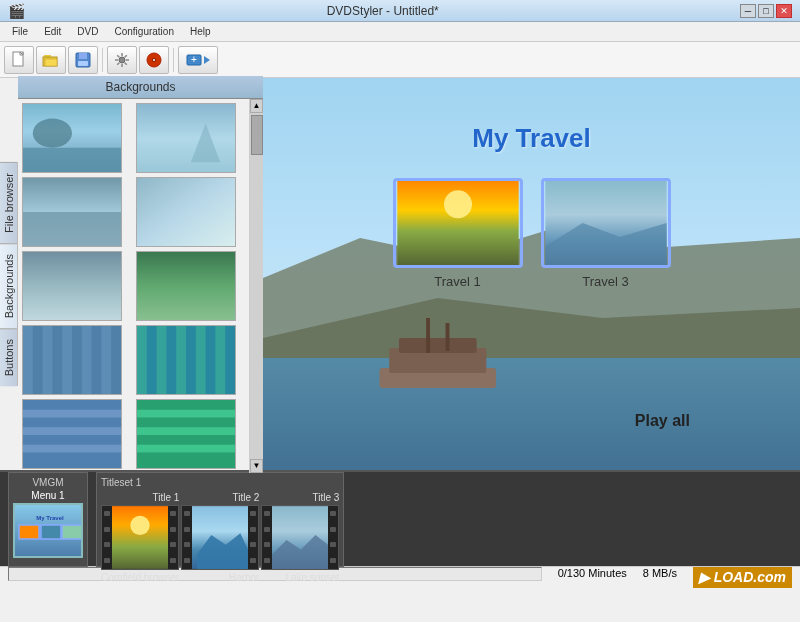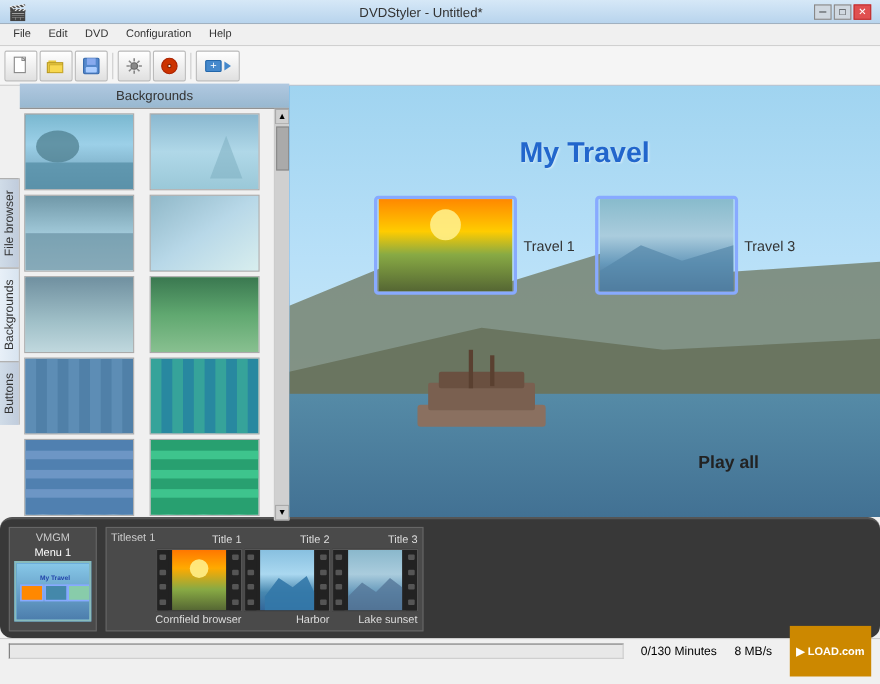--- a/index.html
+++ b/index.html
@@ -85,28 +85,27 @@
     
     .preview-area {
       flex: 1;
       background: #4a90d9;
       position: relative;
       overflow: hidden;
     }
 
     
     .filmstrip-area {
-      height: 110px;
+      height: 96px;
       background: #383838;
       display: flex;
       align-items: center;
       padding: 4px 8px;
       gap: 8px;
       border-top: 2px solid #555;
-      border-radius: 11px;
     }
 
     .vmgm-section {
       display: flex;
       flex-direction: column;
       align-items: center;
       background: #4a4a4a;
       border: 1px solid #666;
       padding: 4px;
       height: 95px;
@@ -116,21 +115,21 @@
     .menu-thumb {
       width: 70px; height: 55px;
       background: #4a90d9;
       border: 2px solid #8bb;
       position: relative;
       overflow: hidden;
     }
 
     .titleset-section {
       display: flex;
-      flex-direction: row;
+      flex-direction: column;
       background: #4a4a4a;
       border: 1px solid #666;
       padding: 4px;
       height: 95px;
     }
     .filmstrip-row {
       display: flex;
       gap: 2px;
       margin-top: 2px;
     }
@@ -170,21 +169,20 @@
       height: 100%;
     }
     .film-caption { color: #ddd; font-size: 10px; margin-top: 2px; }
 
     
     .status-bar {
       height: 22px;
       background: #f0f0f0;
       border-top: 1px solid #ccc;
       display: flex;
-      align-items: center;
       padding: 0 8px;
       justify-content: flex-end;
       gap: 16px;
       font-size: 11px;
     }
 
     
     .bg-1 { background: linear-gradient(135deg, #4a7a8a 0%, #87b8c8 50%, #c8e0e8 100%); }
     .bg-2 { background: linear-gradient(135deg, #5888a0 0%, #8ab8d0 50%, #b0d0e0 100%); }
     .bg-3 { background: linear-gradient(180deg, #6090a0 0%, #90c0d0 50%, #aed4e0 100%); }
@@ -215,21 +213,21 @@
     .preview-thumbs {
       position: absolute;
       top: 110px;
       width: 100%;
       display: flex;
       justify-content: center;
       gap: 20px;
     }
     .preview-thumb-item {
       display: flex;
-      flex-direction: row;
+      flex-direction: column;
       align-items: center;
       gap: 6px;
     }
     .preview-thumb-frame {
       width: 130px;
       height: 90px;
       border: 3px solid #88aaff;
       border-radius: 4px;
       overflow: hidden;
     }
@@ -724,14 +722,14 @@
   </div>
 </div>
 
 <div class="status-bar">
   <div style="flex:1; height:14px; background:#e8e8e8; border:1px inset #ccc;">
     <div style="width:0; height:100%; background:#4488cc;"></div>
   </div>
   <span>0/130 Minutes</span>
   <span>8 MB/s</span>
 
-  <div style="background:#cc8800;padding:17px 6px;color:white;font-size:10px;font-weight:bold;">▶ LOAD.com</div>
+  <div style="background:#cc8800;padding:2px 6px;color:white;font-size:14px;font-weight:bold;font-style:italic;">▶ LOAD.com</div>
 </div>
 
 </body></html>

